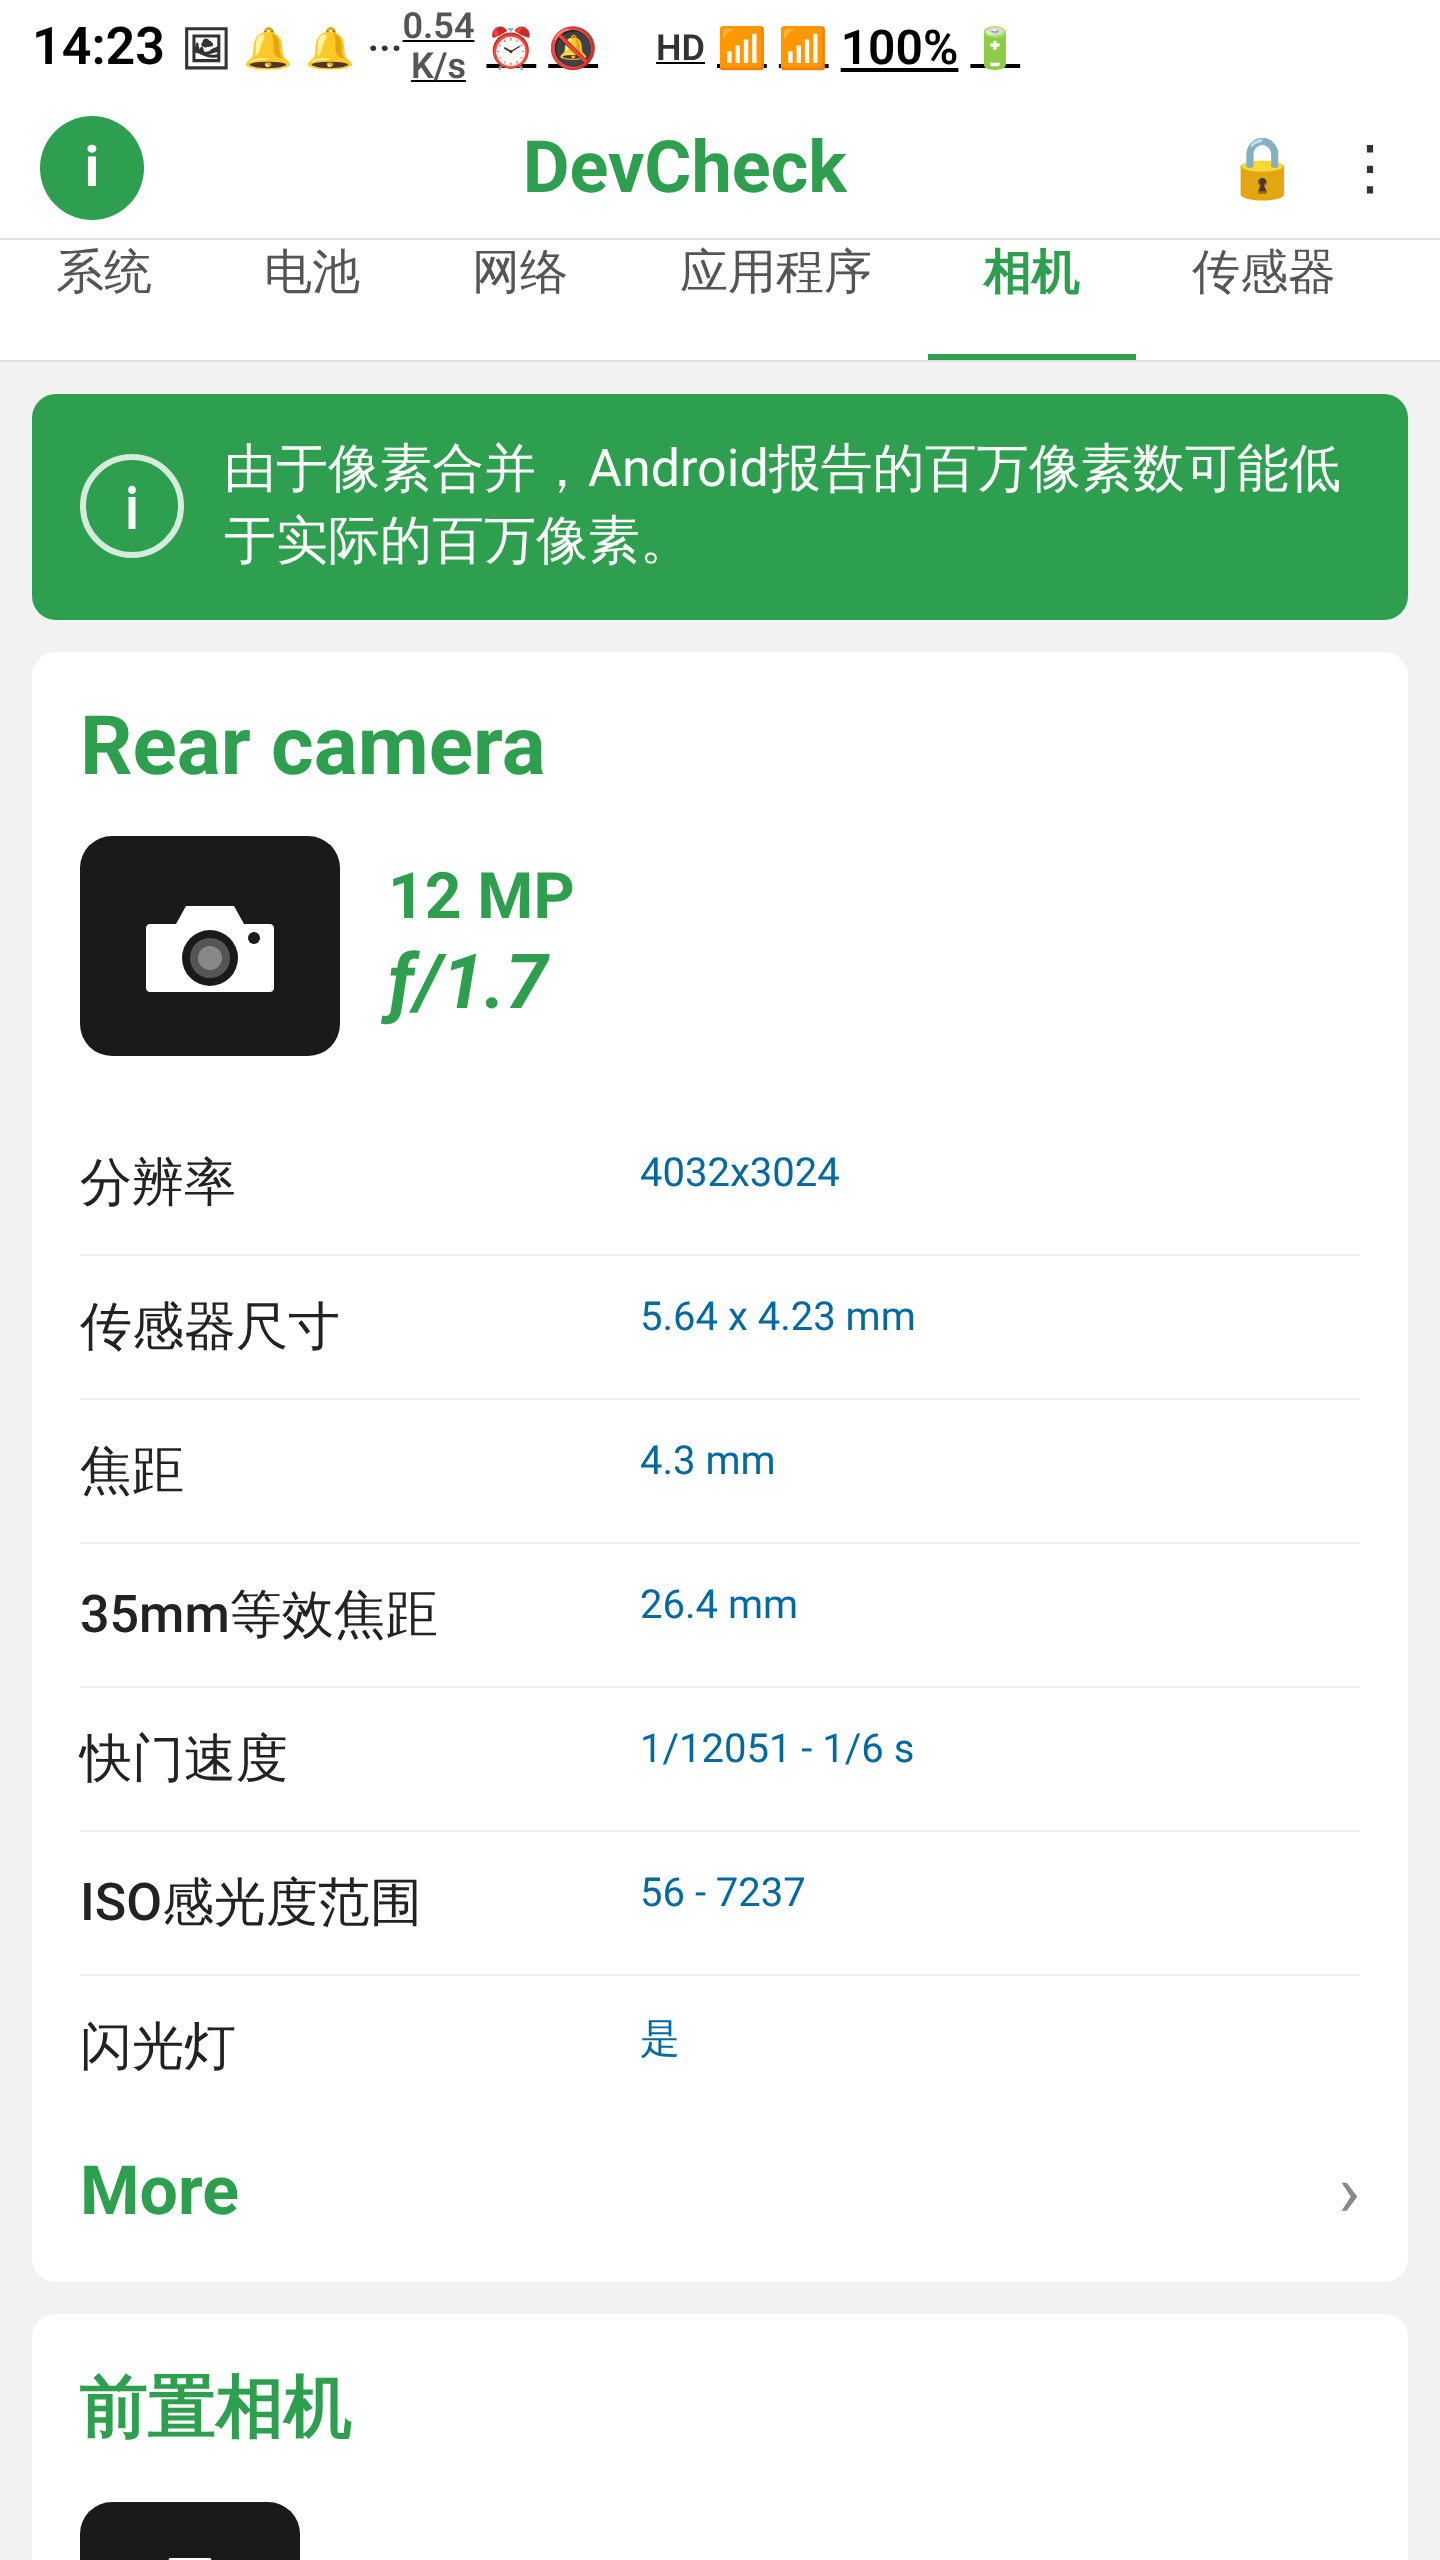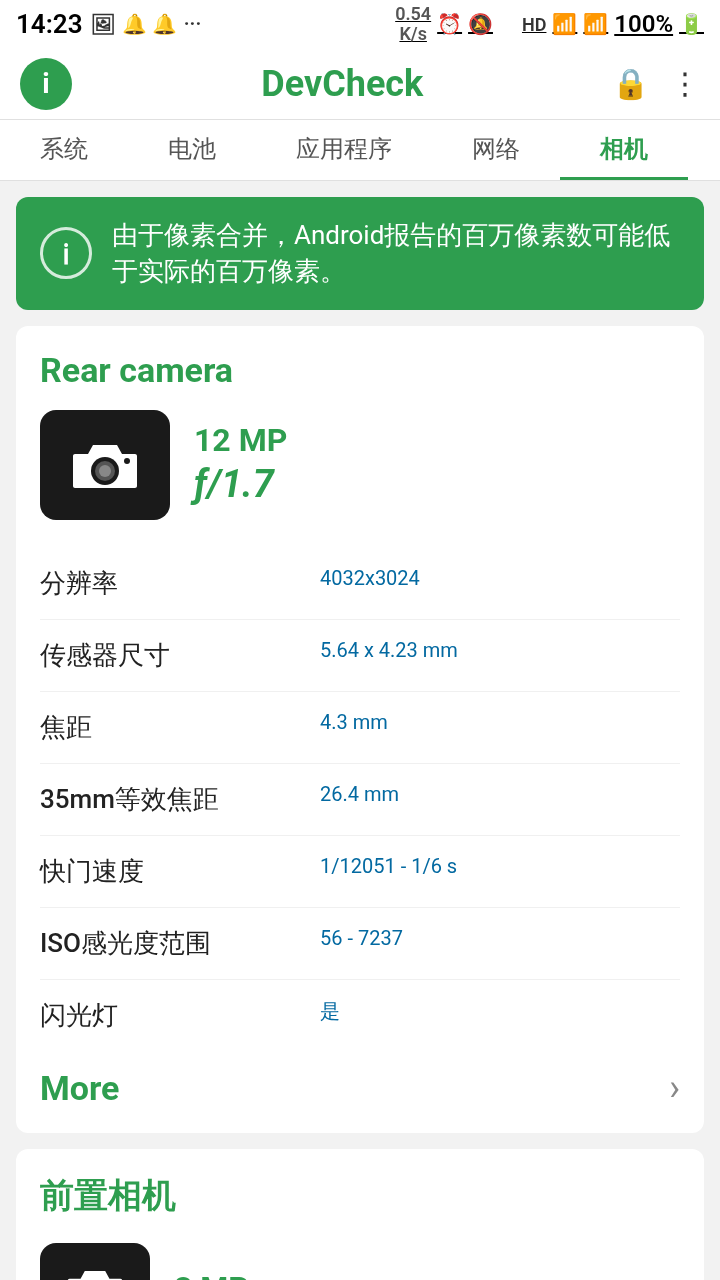--- a/index.html
+++ b/index.html
@@ -11,21 +11,20 @@
       font-family: 'Roboto', Arial, sans-serif;
       overflow-x: hidden;
     }
 
     
     .status-bar {
       background: #fff;
       height: 48px;
       display: flex;
       align-items: center;
-      justify-content: space-between;
       padding: 0 16px;
     }
     .status-left {
       display: flex;
       align-items: center;
       gap: 8px;
       font-size: 26px;
       font-weight: 600;
       color: #000;
     }
@@ -96,24 +95,24 @@
     .tabs {
       background: #fff;
       display: flex;
       overflow-x: auto;
       border-bottom: 1px solid #e0e0e0;
       scrollbar-width: none;
     }
     .tabs::-webkit-scrollbar { display: none; }
     .tab {
       flex-shrink: 0;
-      padding: 0 40px;
+      padding: 0 28px;
       height: 60px;
       display: flex;
-      align-items: center;
+      align-items: flex-start;
       font-size: 24px;
       color: #555;
       cursor: pointer;
       border-bottom: 3px solid transparent;
       white-space: nowrap;
     }
     .tab.active {
       color: #2e9e4f;
       border-bottom: 3px solid #2e9e4f;
       font-weight: 600;
@@ -150,21 +149,21 @@
 
     
     .card {
       background: #fff;
       margin: 0 16px 16px 16px;
       border-radius: 12px;
       padding: 24px;
     }
 
     .card-title {
-      font-size: 34px;
+      font-size: 41px;
       font-weight: 700;
       color: #2e9e4f;
       margin-bottom: 20px;
     }
 
     
     .camera-header {
       display: flex;
       align-items: center;
       gap: 24px;
@@ -308,24 +307,24 @@
 </div>
 
 <div class="tabs">
   <div class="tab">
     <span>系统</span>
   </div>
   <div class="tab">
     <span>电池</span>
   </div>
   <div class="tab">
+    <span>网络</span>
+  </div>
+  <div class="tab">
     <span>应用程序</span>
-  </div>
-  <div class="tab">
-    <span>网络</span>
   </div>
   <div class="tab active">
     <span>相机</span>
   </div>
   <div class="tab">
     <span>传感器</span>
   </div>
 </div>
 
 <div class="info-banner">

